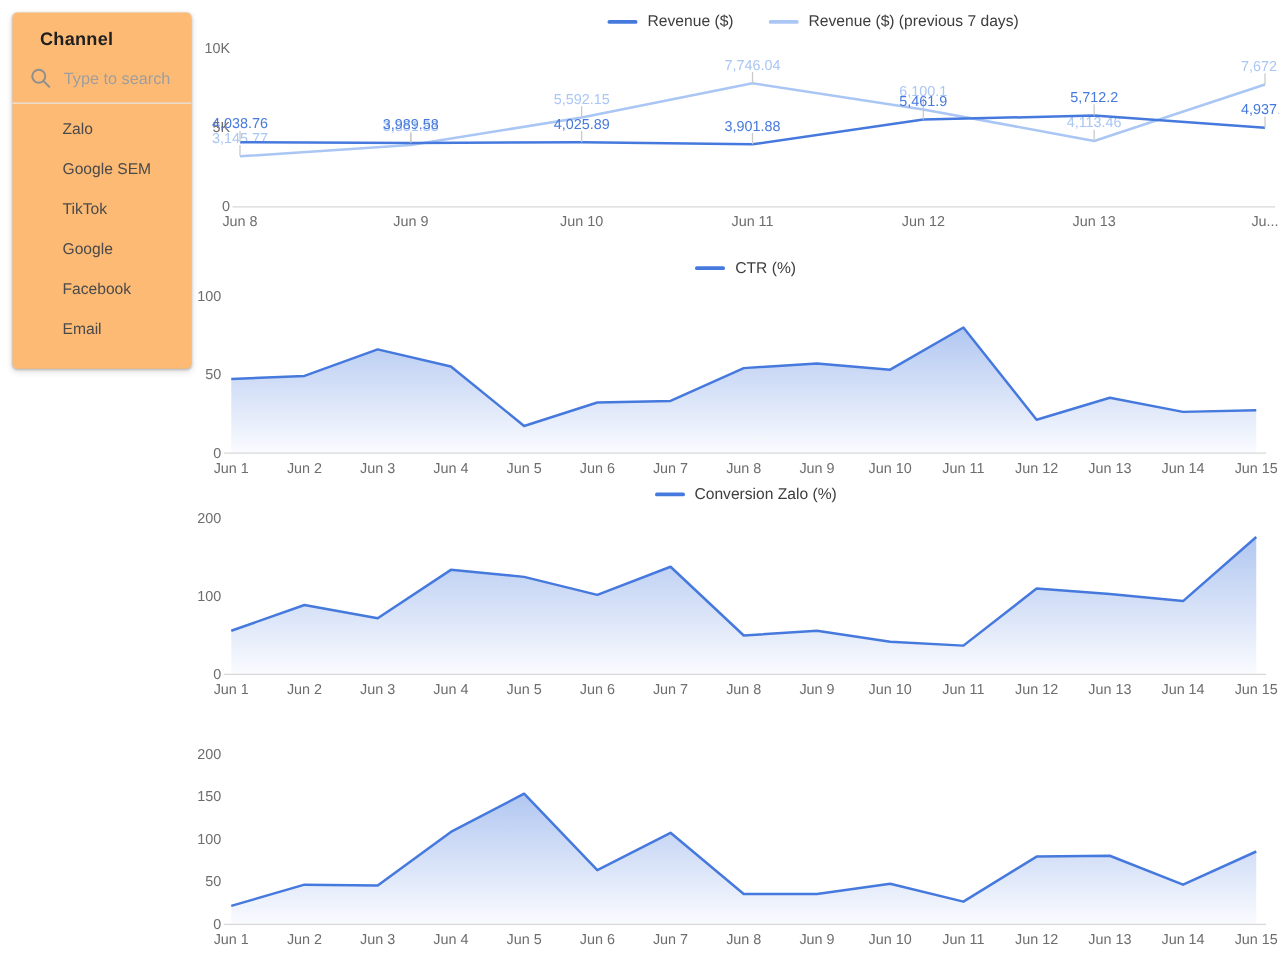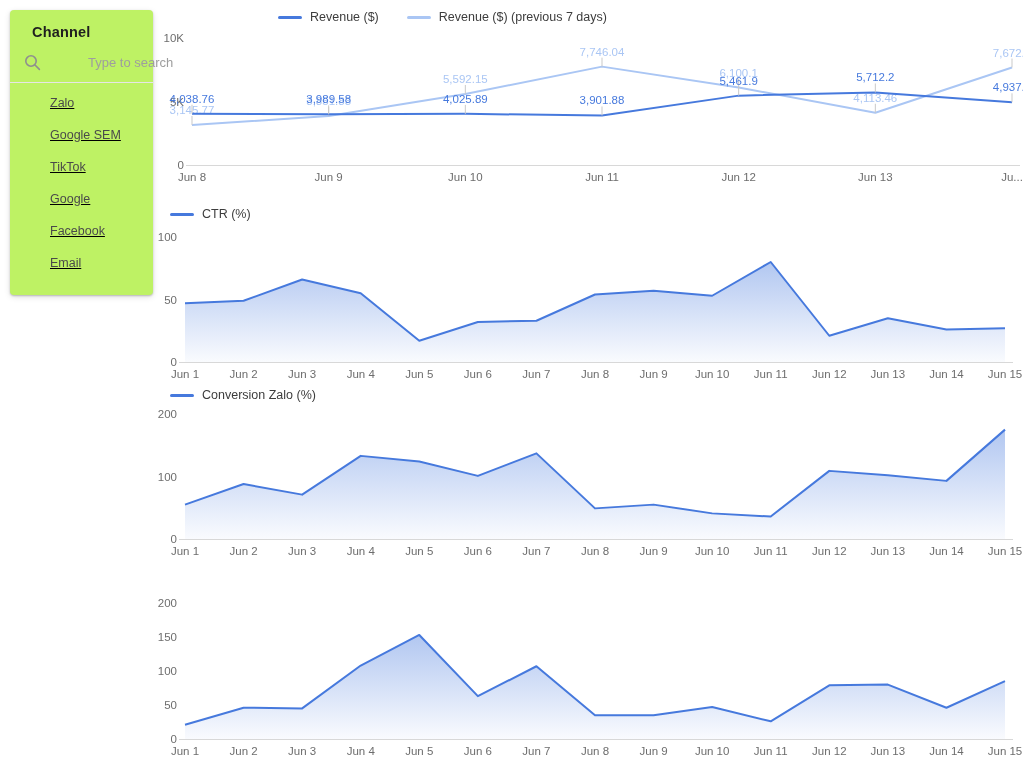--- a/index.html
+++ b/index.html
@@ -6,37 +6,37 @@
   body{font-family:"Liberation Sans",sans-serif;}
   .page{position:relative;width:1023px;height:768px;background:#fff;overflow:hidden;}
 
   
   .chart-svg{position:absolute;left:0;display:block;}
   .axis-text{font-size:11.5px;fill:#6d6d6d;font-family:"Liberation Sans",sans-serif;}
   .axis-line{stroke:#d8d8d8;stroke-width:1;}
   .leader{stroke:#c9c9c9;stroke-width:1;}
   .dlabel{font-size:11.5px;font-family:"Liberation Sans",sans-serif;}
 
-  .legend{position:absolute;left:170px;right:0;height:18px;display:flex;justify-content:flex-start;align-items:center;gap:28px;}
+  .legend{position:absolute;left:170px;right:0;height:18px;display:flex;justify-content:center;align-items:center;gap:28px;}
   .legend.offset{padding-left:108px;}
   .legend-item{display:flex;align-items:center;gap:8px;cursor:pointer;}
   .legend-marker{width:24px;height:3px;border-radius:2px;display:inline-block;background:#4679dd;}
   .legend-label{font-size:12.5px;color:#3d3d3d;white-space:nowrap;}
 
   
-  .panel{position:absolute;left:10px;top:10px;width:143px;height:285px;background:#bef264;
+  .panel{position:absolute;left:10px;top:10px;width:143px;height:285px;background:#fdba74;
          border-radius:4px;box-shadow:0 1px 2px rgba(0,0,0,0.22),0 2px 6px rgba(0,0,0,0.12);z-index:5;}
   .panel h2{margin:14px 0 0 22px;font-size:14.5px;color:#1f1f1f;letter-spacing:.2px;}
-  .search-row{display:flex;align-items:center;margin:14px 0 0 14px;gap:37px;}
+  .search-row{display:flex;align-items:center;margin:14px 0 0 14px;}
   .search-row svg{flex:0 0 auto;}
   .search-input{border:none;outline:none;width:96px;margin-left:8px;font-size:13px;color:#333;
                 font-family:"Liberation Sans",sans-serif;background:transparent;}
   .search-input::placeholder{color:#9e9e9e;}
   .divider{height:1px;background:#e6e6e6;margin-top:11px;}
-  .channel-list{list-style:none;margin:4px 0 0 0;padding:0;text-decoration:underline;}
+  .channel-list{list-style:none;margin:4px 0 0 0;padding:0;}
   .channel-list li{padding:9px 0 9px 40px;font-size:12.5px;color:#4a4a4a;cursor:pointer;}
 </style>
 </head>
 <body>
 
 <div class="page">
 
   <svg class="chart-svg" width="1023" height="167" style="top:28px">
       <line x1="186" y1="137.5" x2="1020" y2="137.5" class="axis-line"></line>
       <text x="184" y="141" text-anchor="end" class="axis-text">0</text>

